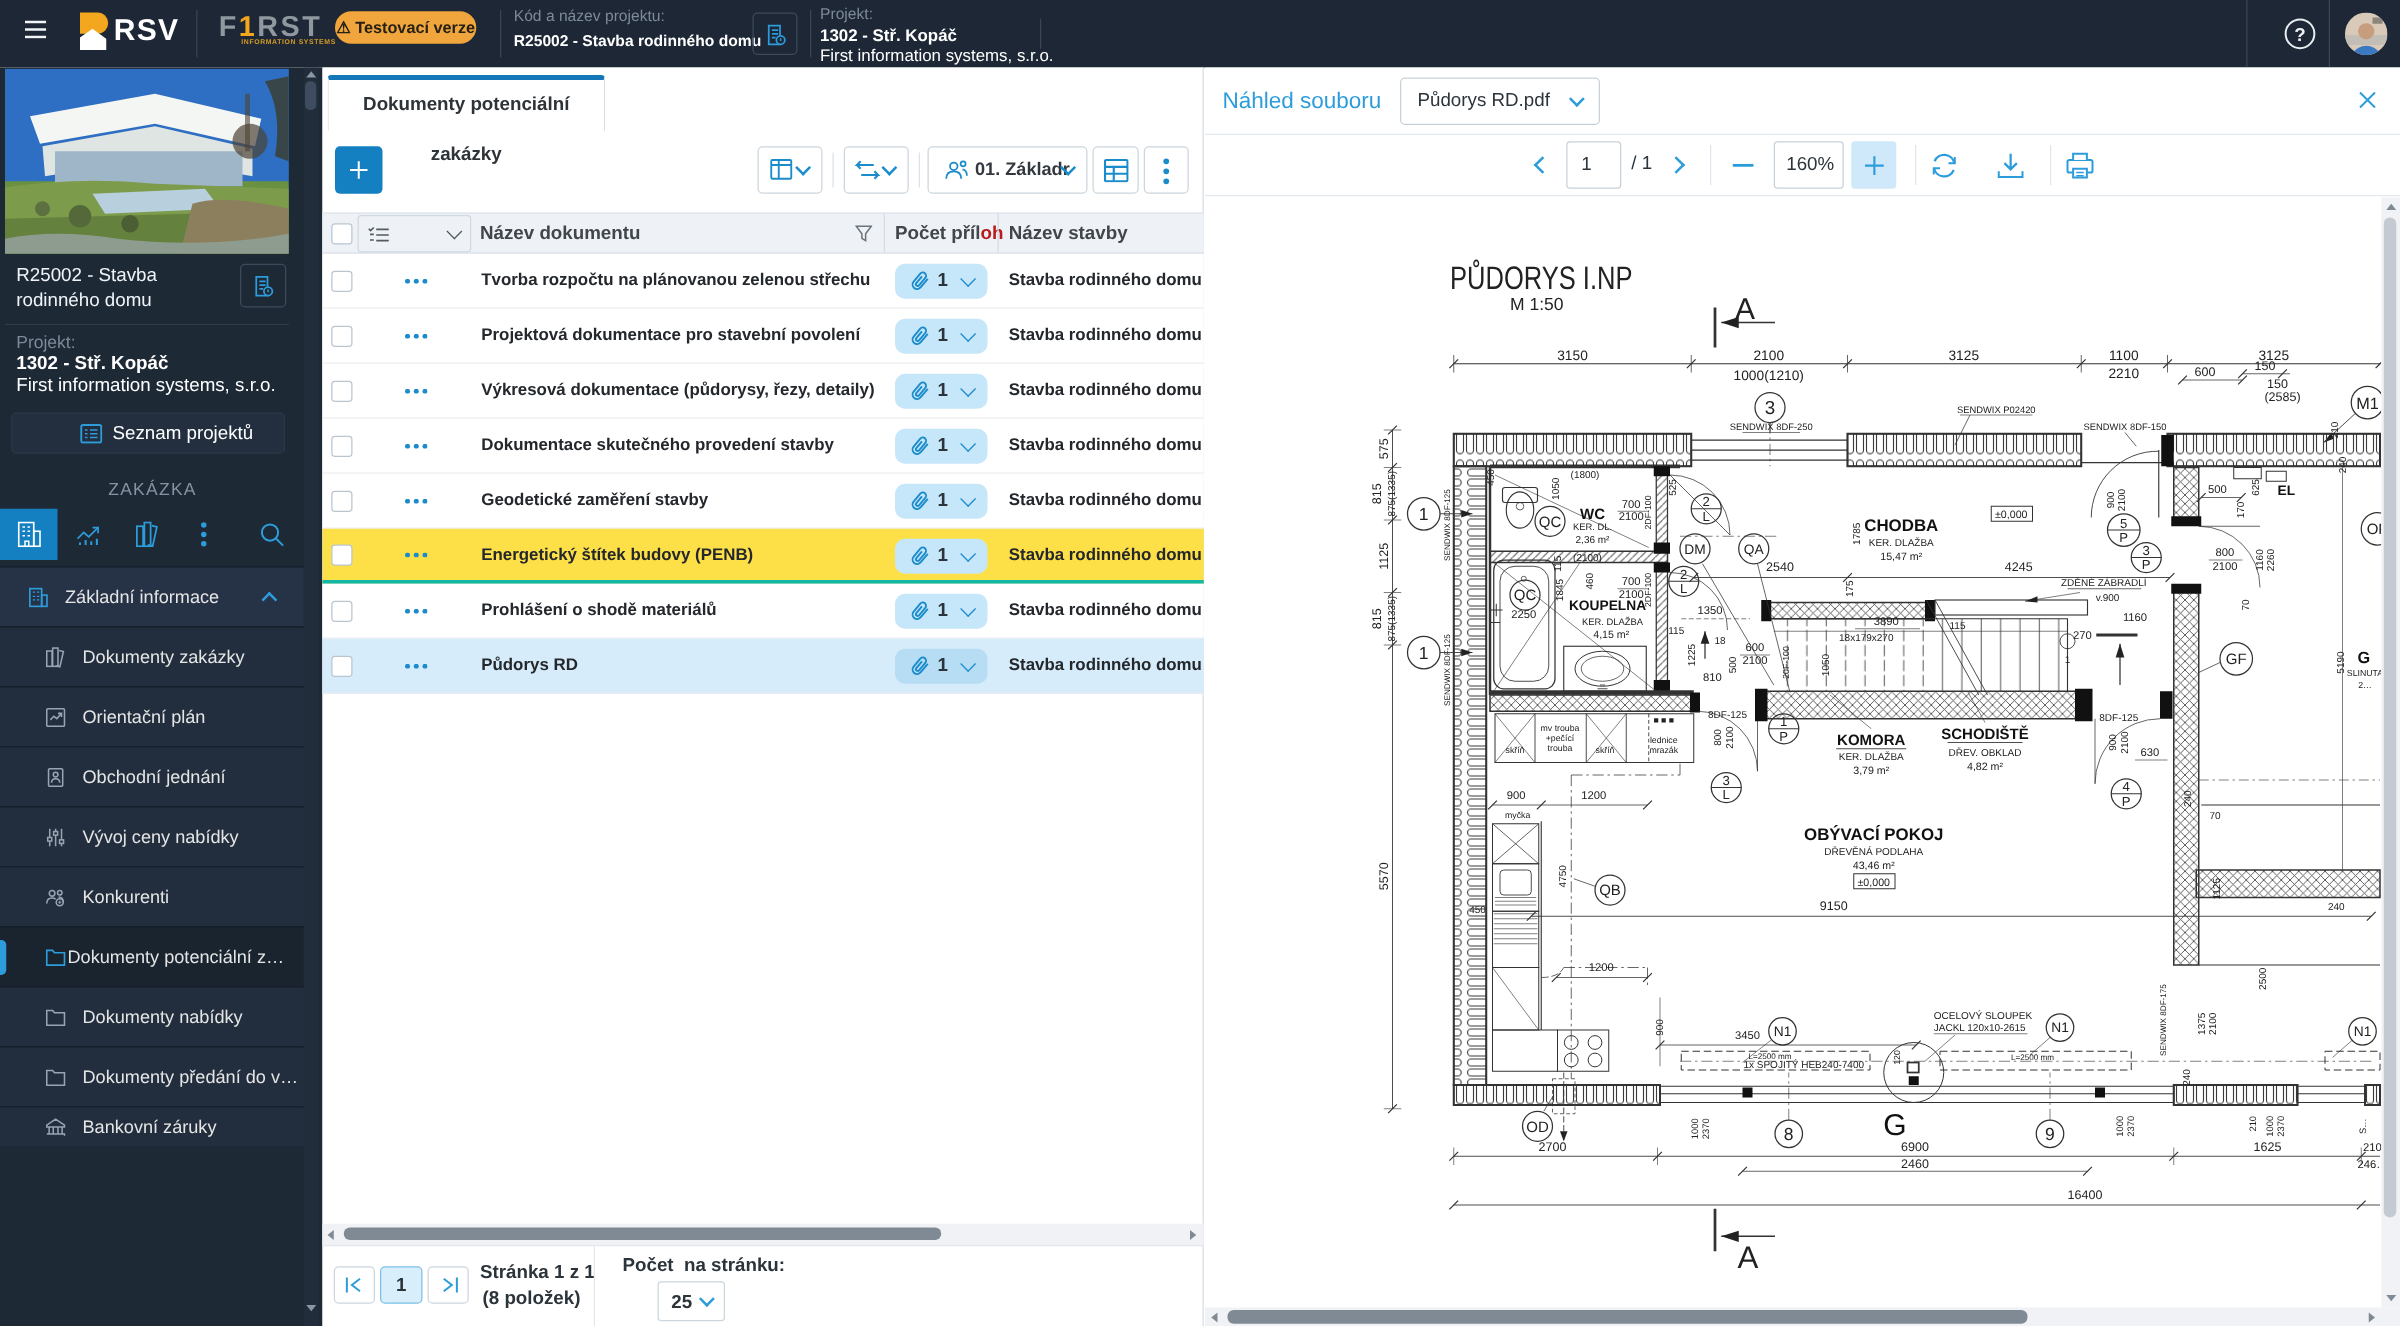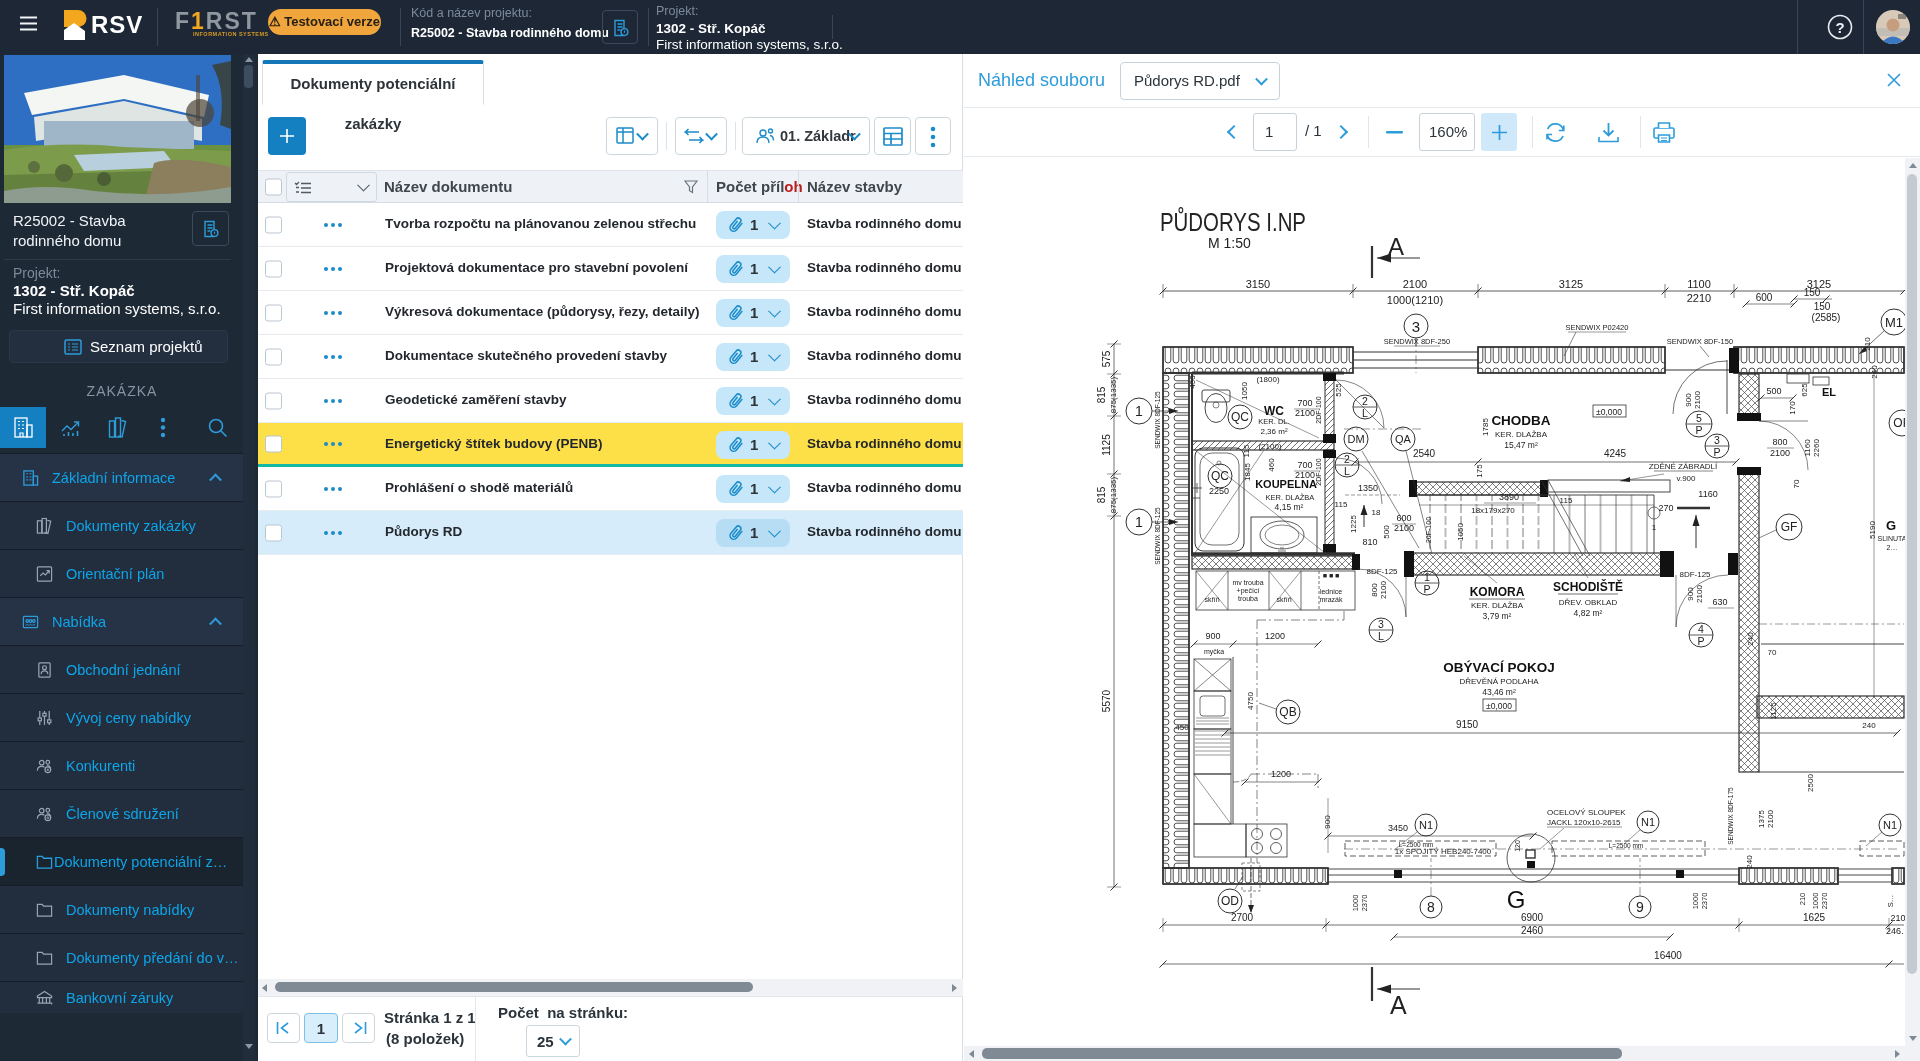--- a/index.html
+++ b/index.html
@@ -7,21 +7,21 @@
   font-family:"Liberation Sans", sans-serif; }
 .abs { position:absolute; }
 
 
 #topbar { position:absolute; left:0; top:0; width:1920px; height:54px; background:#1d2735; }
 .tsep { position:absolute; top:8px; width:1px; height:38px; background:#39465a; }
 
 
 #sidebar { position:absolute; left:0; top:54px; width:258px; height:1007px; background:#1e2936; overflow:hidden; }
 .mitem { position:relative; width:244px; height:48px; display:flex; align-items:center; border-top:1px solid #141d28; background:#222e3d; }
-.mitem .txt { color:#0ea5e9; font-size:14.5px; white-space:nowrap; }
+.mitem .txt { color:#e5e5e5; font-size:14.5px; white-space:nowrap; }
 .mitem.hdr { background:#263246; }
 .mitem.active { background:#19242f; }
 .mico { position:absolute; left:36px; top:50%; transform:translateY(-50%); width:17px; height:17px; }
 .mico.h { left:22px; }
 .chev { position:absolute; right:24px; top:50%; width:9px; height:9px; transform:translateY(-30%) rotate(45deg); border-left:2px solid #2d9cdb; border-top:2px solid #2d9cdb; }
 .chevd { position:absolute; right:24px; top:50%; width:9px; height:9px; transform:translateY(-70%) rotate(225deg); border-left:2px solid #2d9cdb; border-top:2px solid #2d9cdb; }
 
 
 #middle { position:absolute; left:258px; top:54px; width:705px; height:1007px; background:#fff; border-right:1px solid #d7dee4;font-weight:bold; }
 #tab { position:absolute; left:4px; top:6px; width:222px; height:45px; background:#fff; border:1px solid #d7dee4; border-top:4px solid #1377b8; border-bottom:1px solid #fff; border-radius:3px 3px 0 0; color:#2e3338; font-size:15px; line-height:40px; text-align:center; z-index:2;}
@@ -188,31 +188,20 @@
         </svg>
       <span class="txt" style="margin-left:66px">Dokumenty zakázky</span>
     </div>
     <div class="mitem">
       <svg class="mico" viewBox="0 0 18 18" fill="none" stroke="#98a4b2" stroke-width="1.3">
           <rect x="1.5" y="1.5" width="15" height="15" rx="1"></rect>
           <path d="M4.5 11 l3 -3 l2.5 2 l4 -4.5 M11 5.5h3v3"></path>
         </svg>
       <span class="txt" style="margin-left:66px">Orientační plán</span>
     </div>
-    <div class="mitem hdr">
-      <svg class="mico h" viewBox="0 0 18 18" fill="none" stroke="#2d9cdb" stroke-width="1.3">
-          <rect x="1.5" y="3" width="15" height="12" rx="1"></rect>
-          <circle cx="5.5" cy="8" r="1.4"></circle>
-          <circle cx="9" cy="8" r="1.4"></circle>
-          <circle cx="12.5" cy="8" r="1.4"></circle>
-          <path d="M4 12.5 q1.5 -2 3 0 M7.5 12.5 q1.5 -2 3 0 M11 12.5 q1.5 -2 3 0" stroke-width="1"></path>
-        </svg>
-      <span class="txt" style="margin-left:52px">Nabídka</span>
-        <i class="chev"></i>
-    </div>
     <div class="mitem">
       <svg class="mico" viewBox="0 0 18 18" fill="none" stroke="#98a4b2" stroke-width="1.3">
           <rect x="3" y="1.5" width="12" height="15" rx="1"></rect>
           <circle cx="9" cy="6.5" r="2"></circle>
           <path d="M5.5 13.5 q0 -3.5 3.5 -3.5 q3.5 0 3.5 3.5" fill="none"></path>
         </svg>
       <span class="txt" style="margin-left:66px">Obchodní jednání</span>
     </div>
     <div class="mitem">
       <svg class="mico" viewBox="0 0 18 18" fill="none" stroke="#98a4b2" stroke-width="1.3">
@@ -226,31 +215,20 @@
     <div class="mitem">
       <svg class="mico" viewBox="0 0 18 18" fill="none" stroke="#98a4b2" stroke-width="1.3">
           <circle cx="6" cy="5.5" r="2.4"></circle>
           <path d="M1.5 14 q0 -4.5 4.5 -4.5 q2 0 3 1" fill="none"></path>
           <circle cx="12.5" cy="5" r="1.9"></circle>
           <path d="M11.5 8.5 q4 0 4 4.5" fill="none"></path>
           <circle cx="12.5" cy="13" r="3"></circle>
           <path d="M12.5 11.7v2.6 M11.2 13h2.6" stroke-width="1"></path>
         </svg>
       <span class="txt" style="margin-left:66px">Konkurenti</span>
-    </div>
-    <div class="mitem">
-      <svg class="mico" viewBox="0 0 18 18" fill="none" stroke="#98a4b2" stroke-width="1.3">
-          <circle cx="6" cy="5.5" r="2.4"></circle>
-          <path d="M1.5 14 q0 -4.5 4.5 -4.5 q2 0 3 1" fill="none"></path>
-          <circle cx="12.5" cy="5" r="1.9"></circle>
-          <path d="M11.5 8.5 q4 0 4 4.5" fill="none"></path>
-          <circle cx="12.5" cy="13" r="3"></circle>
-          <circle cx="12.5" cy="13" r="1" stroke-width="1"></circle>
-        </svg>
-      <span class="txt" style="margin-left:66px">Členové sdružení</span>
     </div>
     <div class="mitem active">
       <div class="abs" style="left:0;top:10px;width:5px;height:28px;background:#2d9cdb;border-radius:0 4px 4px 0"></div>
       <svg class="mico" viewBox="0 0 18 18" fill="none" stroke="#2d9cdb" stroke-width="1.4">
           <path d="M1.5 3 h5 l1.5 2 h8.5 v10.5 h-15 z"></path>
         </svg>
       <span class="txt" style="margin-left:54px">Dokumenty potenciální z…</span>
     </div>
     <div class="mitem">
       <svg class="mico" viewBox="0 0 18 18" fill="none" stroke="#98a4b2" stroke-width="1.3">

